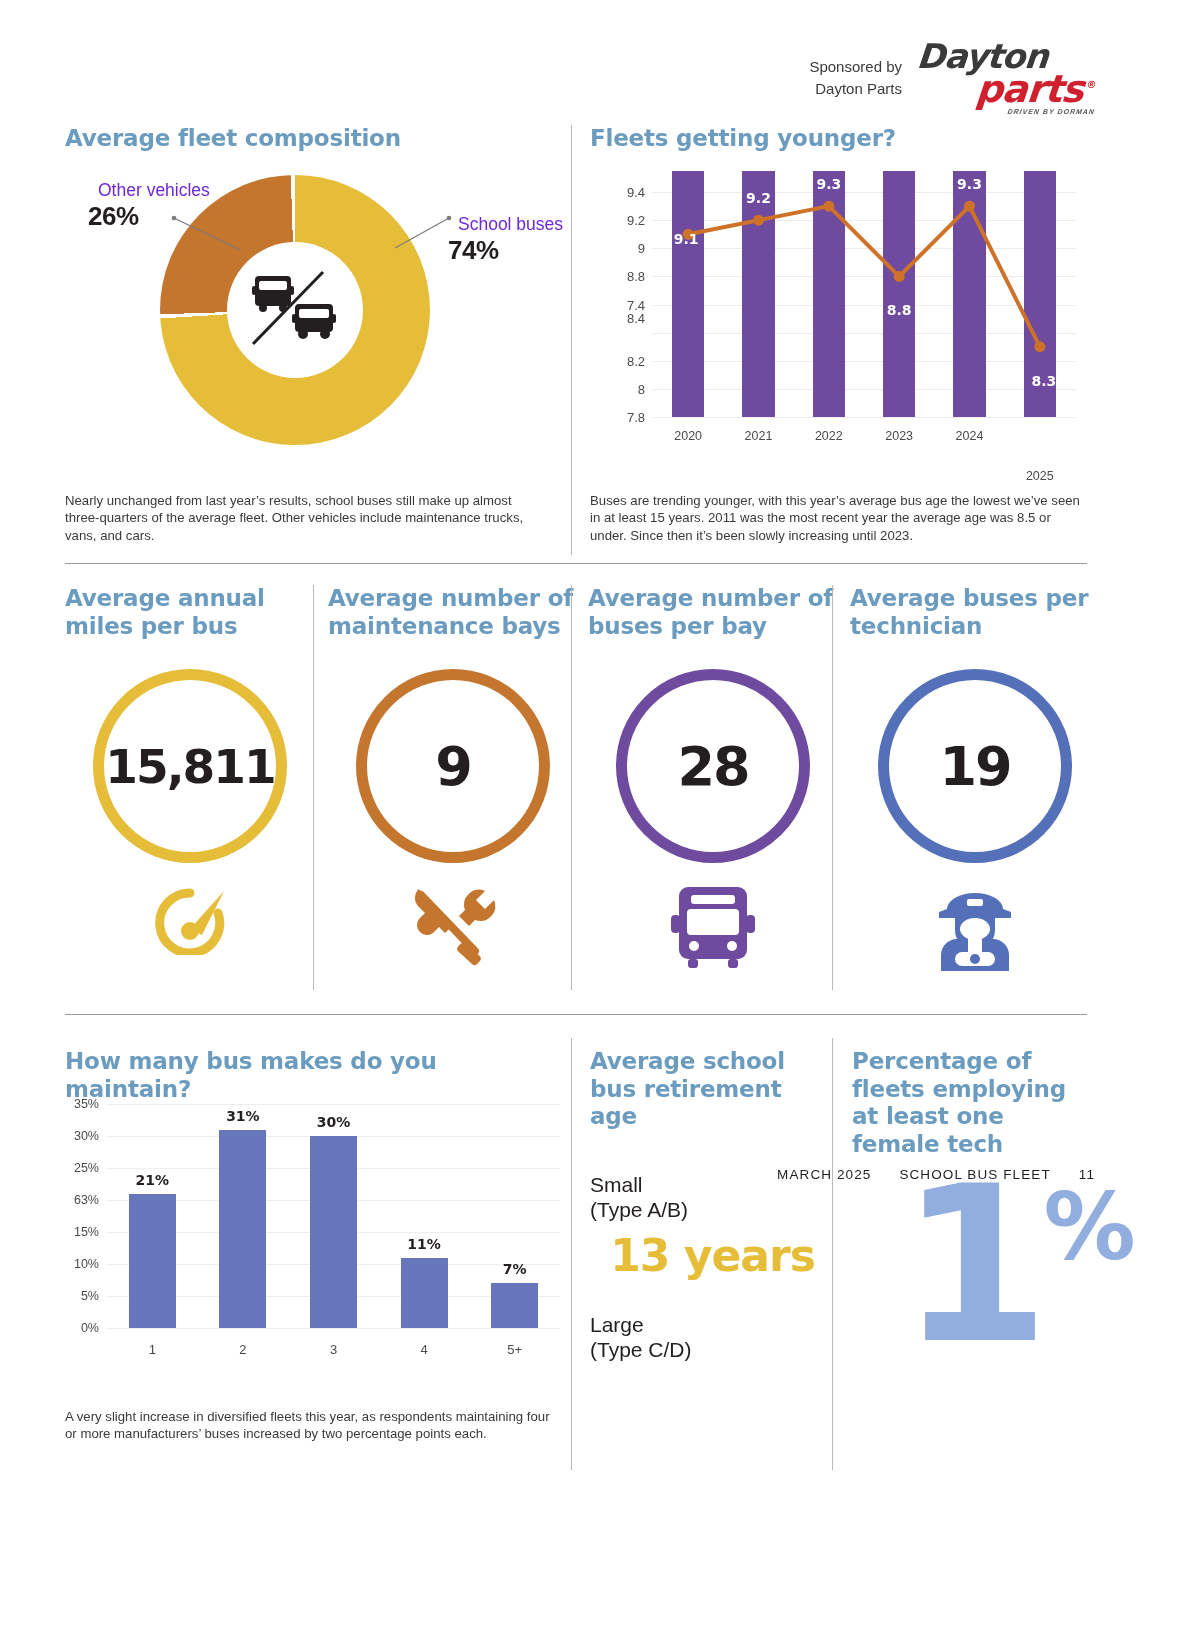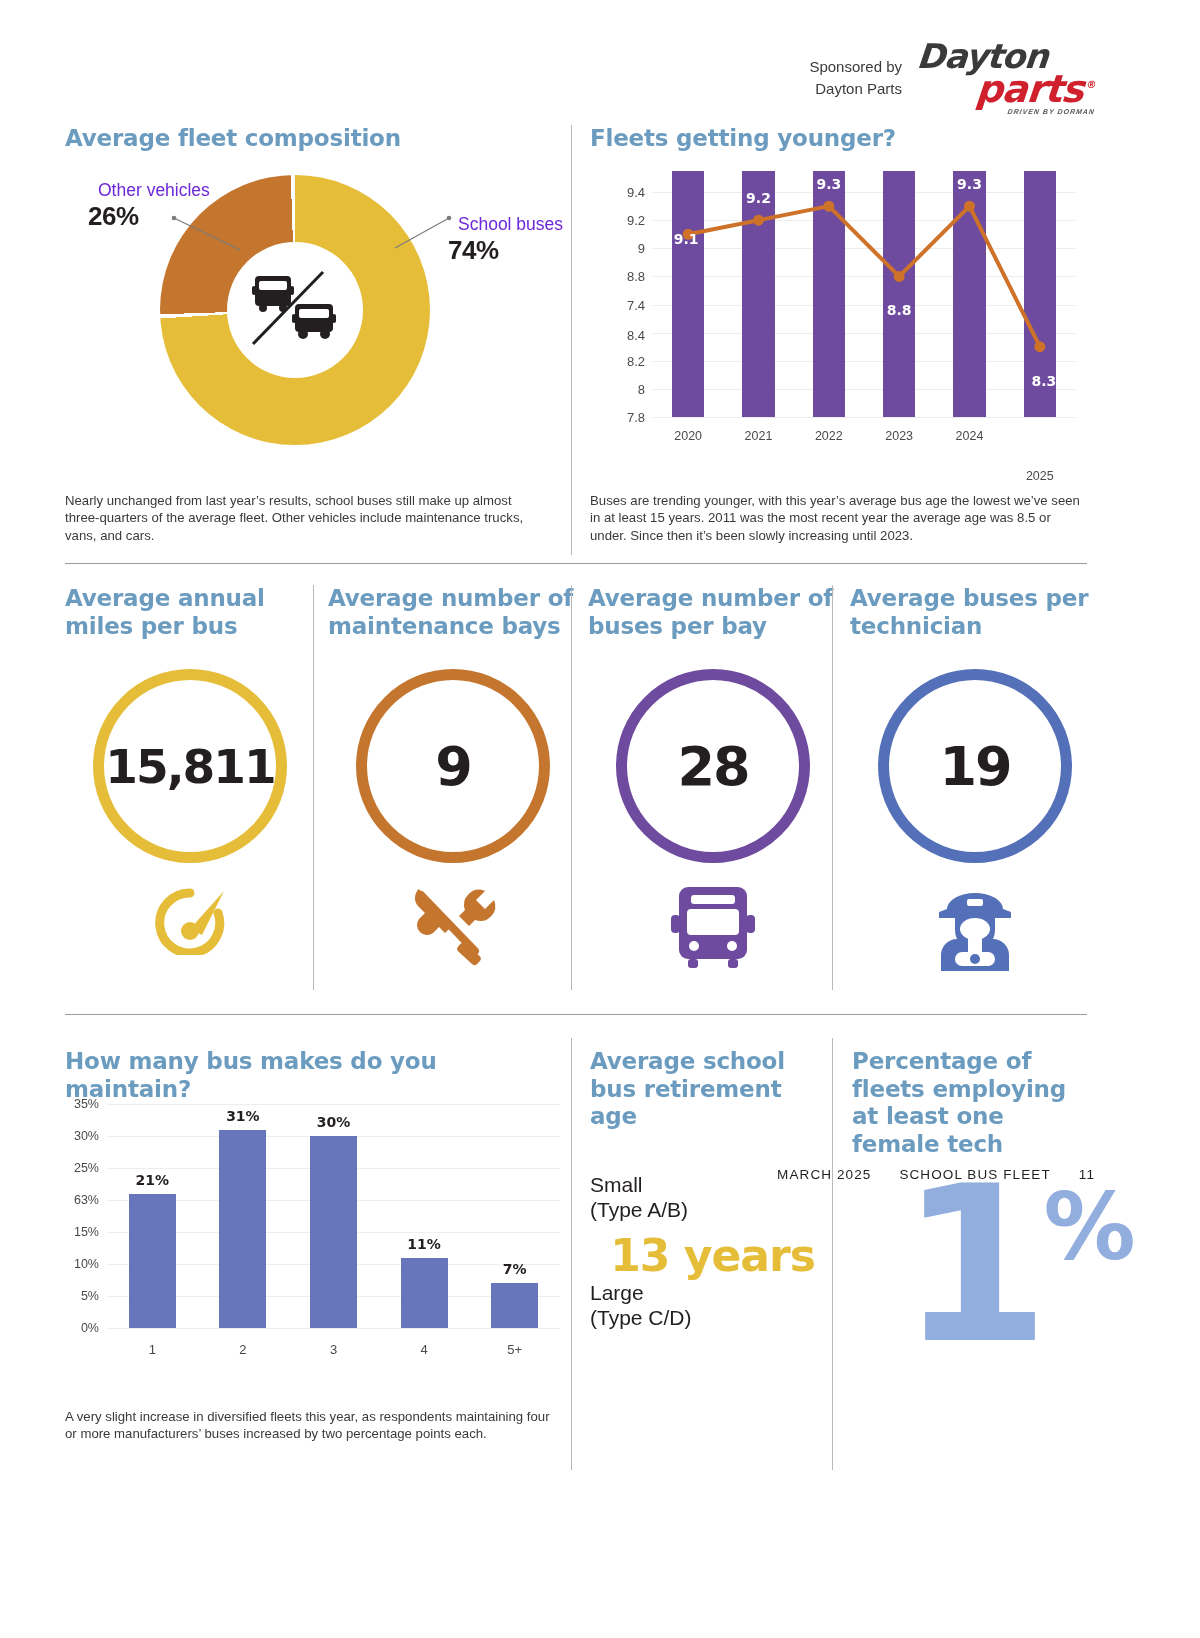--- a/index.html
+++ b/index.html
@@ -157,21 +157,21 @@
 
   <div style="position:absolute;left:590px;top:125px;width:490px;">
     <div class="panel-title">Fleets getting younger?</div>
   </div>
 
   <div class="chart2">
     <div id="c2-axis">
         <div class="ytick" style="top: 252px; right: 430px;">7.8</div>
         <div class="ytick" style="top: 223.886px; right: 430px;">8</div>
         <div class="ytick" style="top: 195.771px; right: 430px;">8.2</div>
-        <div class="ytick" style="top: 170px; right: 430px;">8.4</div>
+        <div class="ytick" style="top: 153px; right: 430px;">8.4</div>
         <div class="ytick" style="top: 139.543px; right: 430px;">7.4</div>
         <div class="ytick" style="top: 111.429px; right: 430px;">8.8</div>
         <div class="ytick" style="top: 83.3143px; right: 430px;">9</div>
         <div class="ytick" style="top: 55.2px; right: 430px;">9.2</div>
         <div class="ytick" style="top: 27.0857px; right: 430px;">9.4</div>
       </div>
     <div id="c2-grid">
         <div class="gridline" style="left: 48px; top: 252px; width: 422px;"></div>
         <div class="gridline" style="left: 48px; top: 223.886px; width: 422px;"></div>
         <div class="gridline" style="left: 48px; top: 195.771px; width: 422px;"></div>
@@ -349,21 +349,21 @@
 
   <div class="vline" style="left:571px;top:1038px;height:432px;"></div>
 
   <div style="position:absolute;left:590px;top:1048px;width:245px;">
     <div class="panel-title">Average school bus retirement age</div>
     <div style="margin-top:42px;">
       <div class="ret-sub">Small</div>
       <div class="ret-sub">(Type A/B)</div>
       <div class="ret-big" style="margin-top:8px;">13 years</div>
     </div>
-    <div style="">
+    <div style="margin-top:32px;">
       <div class="ret-sub">Large</div>
       <div class="ret-sub">(Type C/D)</div>
     </div>
   </div>
 
   <div class="vline" style="left:832px;top:1038px;height:432px;"></div>
 
   <div style="position:absolute;left:852px;top:1048px;width:240px;">
     <div class="panel-title">Percentage of fleets employing at least one female tech</div>
   </div>

